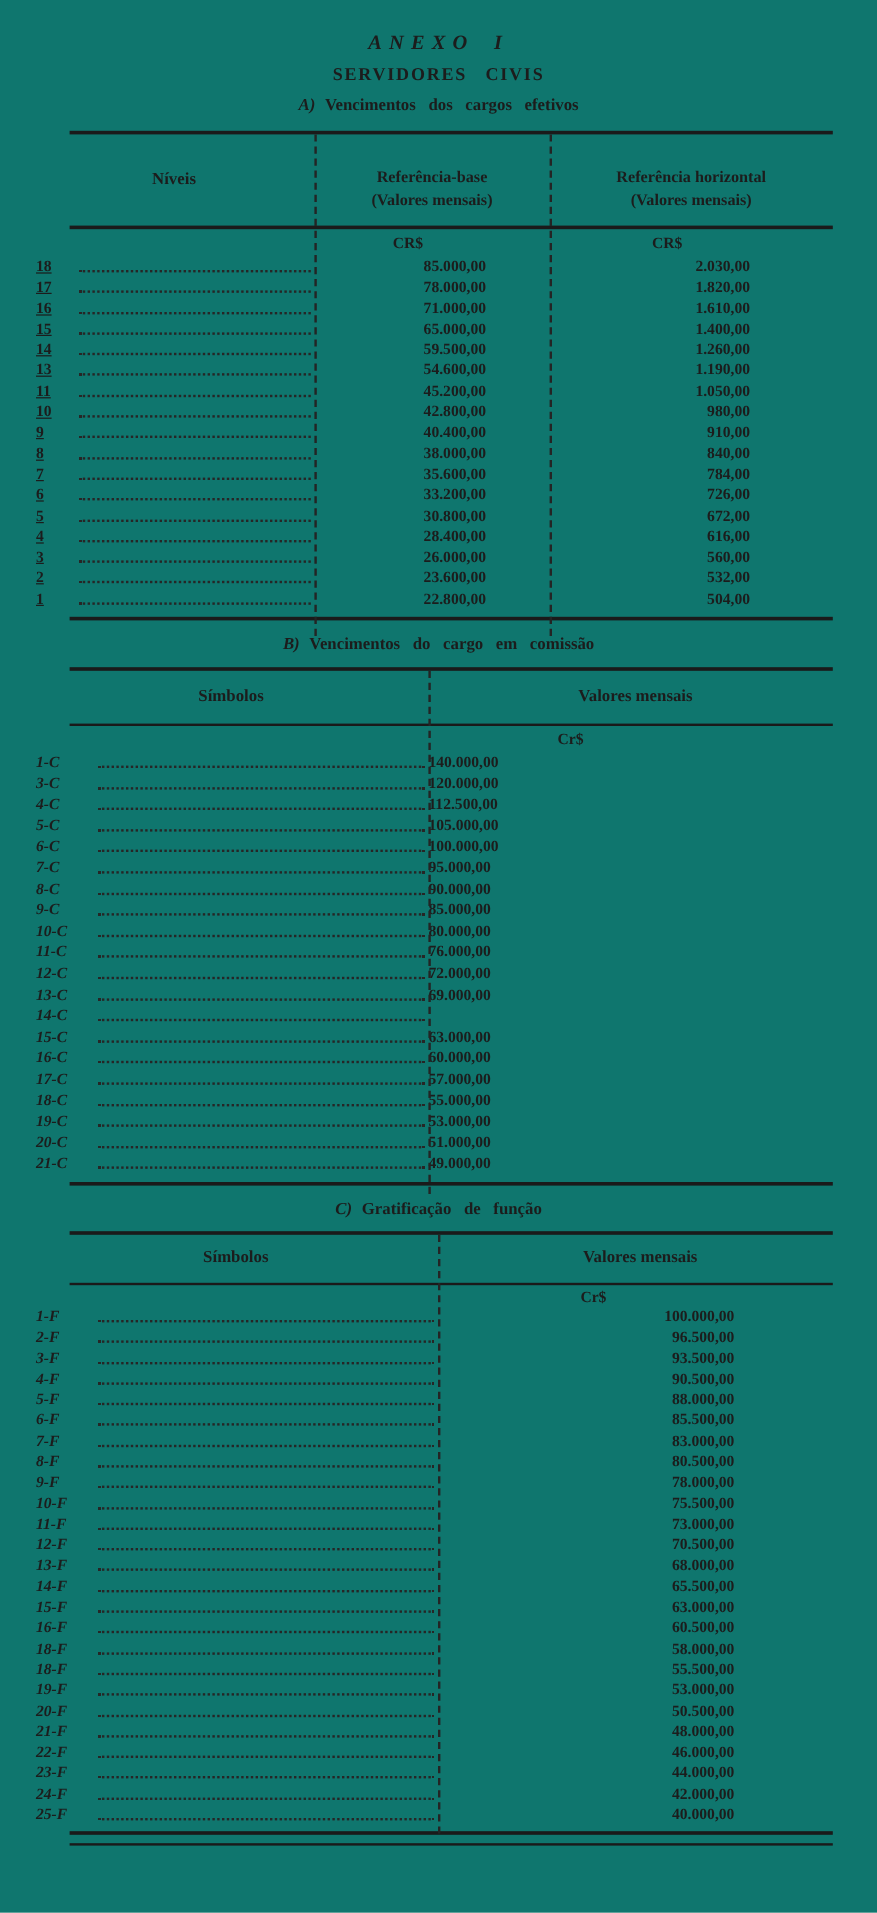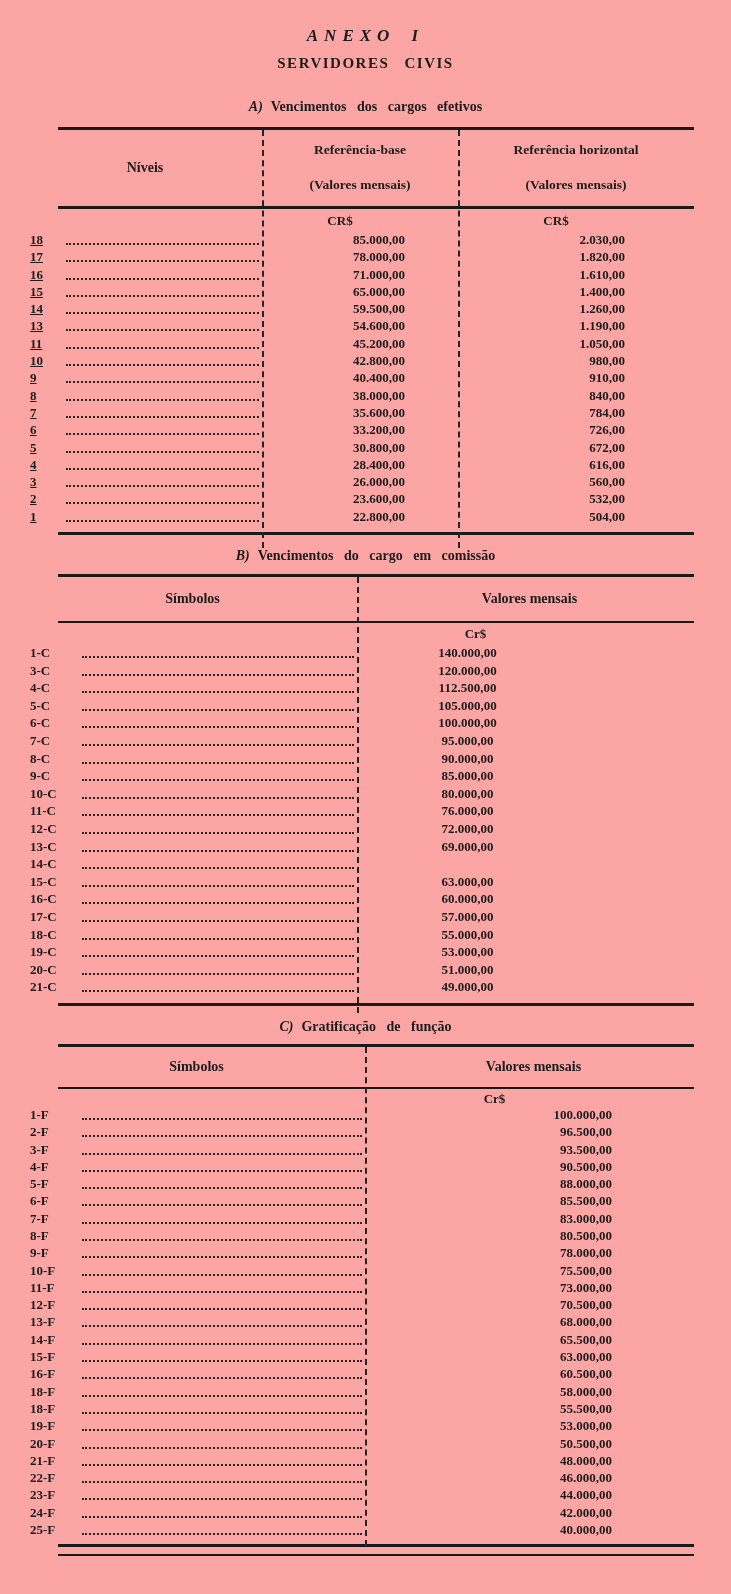--- a/index.html
+++ b/index.html
@@ -1,20 +1,20 @@
 <!DOCTYPE html>
 <html><head>
 <meta charset="utf-8">
 <style>
   html,body{margin:0;padding:0;background:#e8e8e4;}
   .page{
     position:relative;
     width:731px;height:1594px;
     margin:0 auto;
-    background:#fca5a5;
+    background:#0f766e;
     color:#1c1c1c;
     font-family:"Liberation Serif","DejaVu Serif",serif;
     font-weight:700;
     overflow:hidden;
     box-sizing:border-box;
     padding-top:26px;
   }
   .doc-title{
     text-align:center;
     font-size:17px;
@@ -26,60 +26,60 @@
     text-align:center;
     font-size:15px;
     letter-spacing:1.5px;
     word-spacing:10px;
     margin-top:9px;
   }
   .sec-caption{
     text-align:center;
     font-size:14px;
     word-spacing:7px;
-    margin-top:27px;
+    margin-top:9px;
   }
   .sec-letter{font-style:italic;margin-right:8px;}
   .tbl{
     position:relative;
     margin-left:28px;
     width:666px;
     box-sizing:border-box;
   }
   .rule{border:0;height:3px;background:#1a1a1a;margin:0 0 0 30px;width:636px;}
   .rule.thin{height:2px;}
   .vline{position:absolute;width:0;border-left:2px dashed #242424;}
   
   .a-head{position:relative;height:76px;}
   .a-head .h-col1{position:absolute;left:0;top:30px;width:234px;text-align:center;font-size:14px;}
   .a-head .h-col2{position:absolute;left:234px;width:196px;text-align:center;font-size:13.5px;}
   .a-head .h-col3{position:absolute;left:430px;width:236px;text-align:center;font-size:13.5px;}
-  .a-head .line1{position:absolute;top:12px;left:0;right:0;}
+  .a-head .line1{position:absolute;top:28px;left:0;right:0;}
   .a-head .line2{position:absolute;top:47px;left:0;right:0;}
   .a-body{position:relative;padding-top:4px;padding-bottom:6px;}
   .cur-row{display:flex;height:19px;font-size:13px;}
   .row{display:flex;height:17.3px;align-items:flex-start;font-size:13px;line-height:15px;}
   .row-b{height:17.6px;}
   .lbl{min-width:26px;padding-left:2px;white-space:nowrap;text-decoration:underline;}
   .leader{flex:1;height:11px;border-bottom:2px dotted #262626;margin-left:10px;margin-right:3px;}
   .a-col1{width:234px;display:flex;box-sizing:border-box;}
   .a-col2{width:196px;text-align:right;padding-right:53px;box-sizing:border-box;}
   .a-col3{width:236px;text-align:right;padding-right:69px;box-sizing:border-box;}
   .a-col2.cur,.a-col3.cur{text-align:center;padding-right:40px;}
   
   .bc-head{position:relative;height:44px;}
   .bc-head .h-col1{position:absolute;top:14px;left:0;width:329px;text-align:center;font-size:14px;}
   .bc-head .h-col2{position:absolute;top:14px;left:337px;width:329px;text-align:center;font-size:14px;}
   .b-col1{width:329px;display:flex;box-sizing:border-box;}
-  .b-col2{width:337px;text-align:center;padding-right:116px;box-sizing:border-box;}
+  .b-col2{width:337px;text-align:left;padding-right:116px;box-sizing:border-box;}
   .b-col2.cur{text-align:center;padding-right:100px;}
   .c-col1{width:337px;display:flex;box-sizing:border-box;justify-content:flex-end;}
   .c-col2{width:329px;text-align:right;padding-right:82px;box-sizing:border-box;}
   .c-col2.cur{text-align:center;padding-right:70px;}
-  .lbl-b{min-width:42px;padding-left:2px;white-space:nowrap;}
+  .lbl-b{min-width:42px;padding-left:2px;white-space:nowrap;font-style:italic;}
   .dbl-gap{height:7px;}
 </style>
 </head>
 <body>
 
 <div class="page">
 
   <div class="doc-title">ANEXO I</div>
   <div class="doc-subtitle">SERVIDORES CIVIS</div>
 

